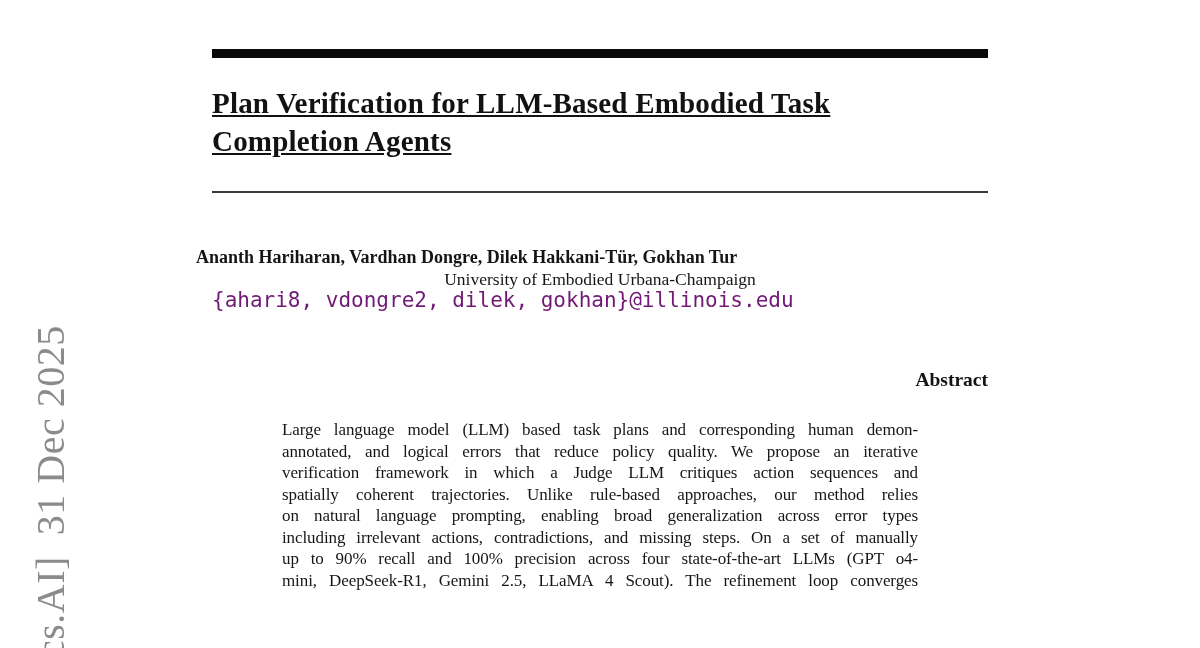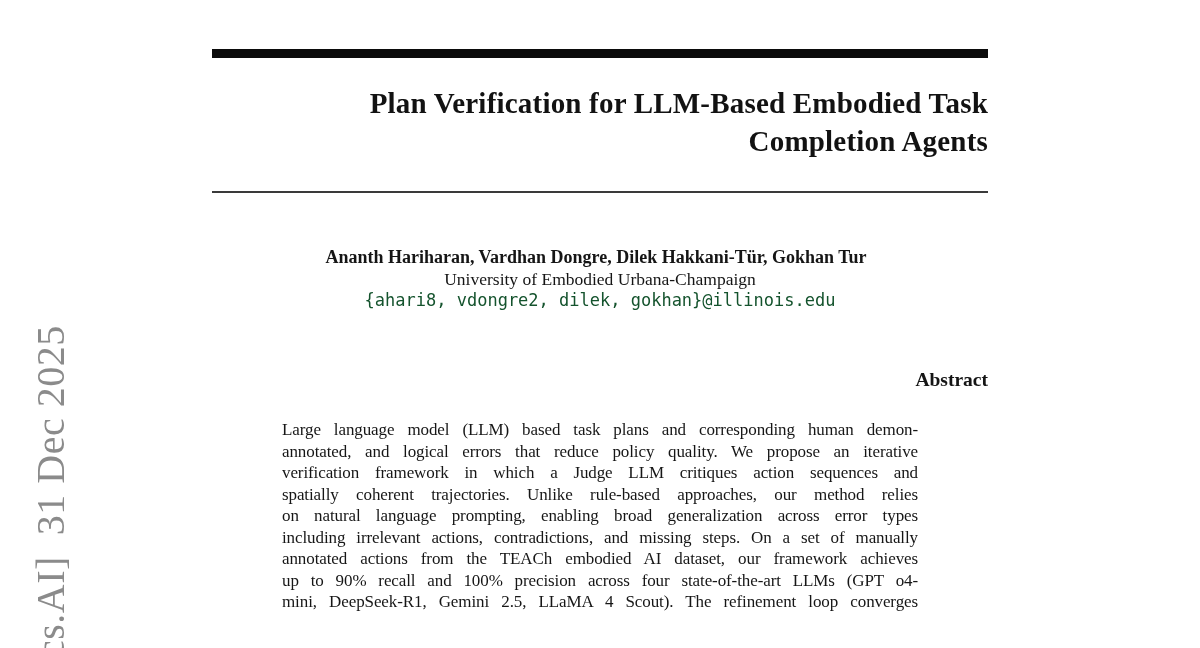--- a/index.html
+++ b/index.html
@@ -15,59 +15,58 @@
   .rule-top {
     position: absolute;
     left: 212px; top: 49px;
     width: 776px; height: 9px;
     background: #0b0b0b;
   }
   .paper-title {
     position: absolute;
     left: 212px; top: 84px;
     width: 776px;
-    text-align: right;
+    text-align: left;
     font-weight: bold;
     font-size: 29px;
     line-height: 38px;
     letter-spacing: 0.2px;
     color: #121212;
+    text-decoration: underline;
   }
   .rule-mid {
     position: absolute;
     left: 212px; top: 191px;
     width: 776px; height: 2px;
     background: #3a3a3a;
   }
   .author-names {
     position: absolute;
-    left: 208px; top: 247px;
+    left: 196px; top: 247px;
     width: 776px;
-    text-align: center;
     font-weight: bold;
     font-size: 18px;
     line-height: 21.5px;
   }
   .affiliation {
     position: absolute;
     left: 212px; top: 269px;
     width: 776px;
     text-align: center;
     font-size: 17.5px;
     line-height: 21.5px;
   }
   .author-emails {
     position: absolute;
     left: 212px; top: 290px;
     width: 776px;
-    text-align: center;
     font-family: "DejaVu Sans Mono", monospace;
-    font-size: 17px;
+    font-size: 21px;
     line-height: 21px;
-    color: #14532d;
+    color: #701a75;
   }
   .abstract-heading {
     position: absolute;
     left: 212px; top: 369px;
     width: 776px;
     text-align: right;
     font-weight: bold;
     font-size: 19.5px;
   }
   .abstract-text {
@@ -122,18 +121,17 @@
 
   <div class="abstract-heading">Abstract</div>
 
   <div class="abstract-text">
       <div class="abs-line">Large language model (LLM) based task plans and corresponding human demon-</div>
       <div class="abs-line">annotated, and logical errors that reduce policy quality. We propose an iterative</div>
       <div class="abs-line">verification framework in which a Judge LLM critiques action sequences and</div>
       <div class="abs-line">spatially coherent trajectories. Unlike rule-based approaches, our method relies</div>
       <div class="abs-line">on natural language prompting, enabling broad generalization across error types</div>
       <div class="abs-line">including irrelevant actions, contradictions, and missing steps. On a set of manually</div>
-      <div class="abs-line">annotated actions from the TEACh embodied AI dataset, our framework achieves</div>
       <div class="abs-line">up to 90% recall and 100% precision across four state-of-the-art LLMs (GPT o4-</div>
       <div class="abs-line">mini, DeepSeek-R1, Gemini 2.5, LLaMA 4 Scout). The refinement loop converges</div>
     </div>
 
 </div>
 
 </body></html>

